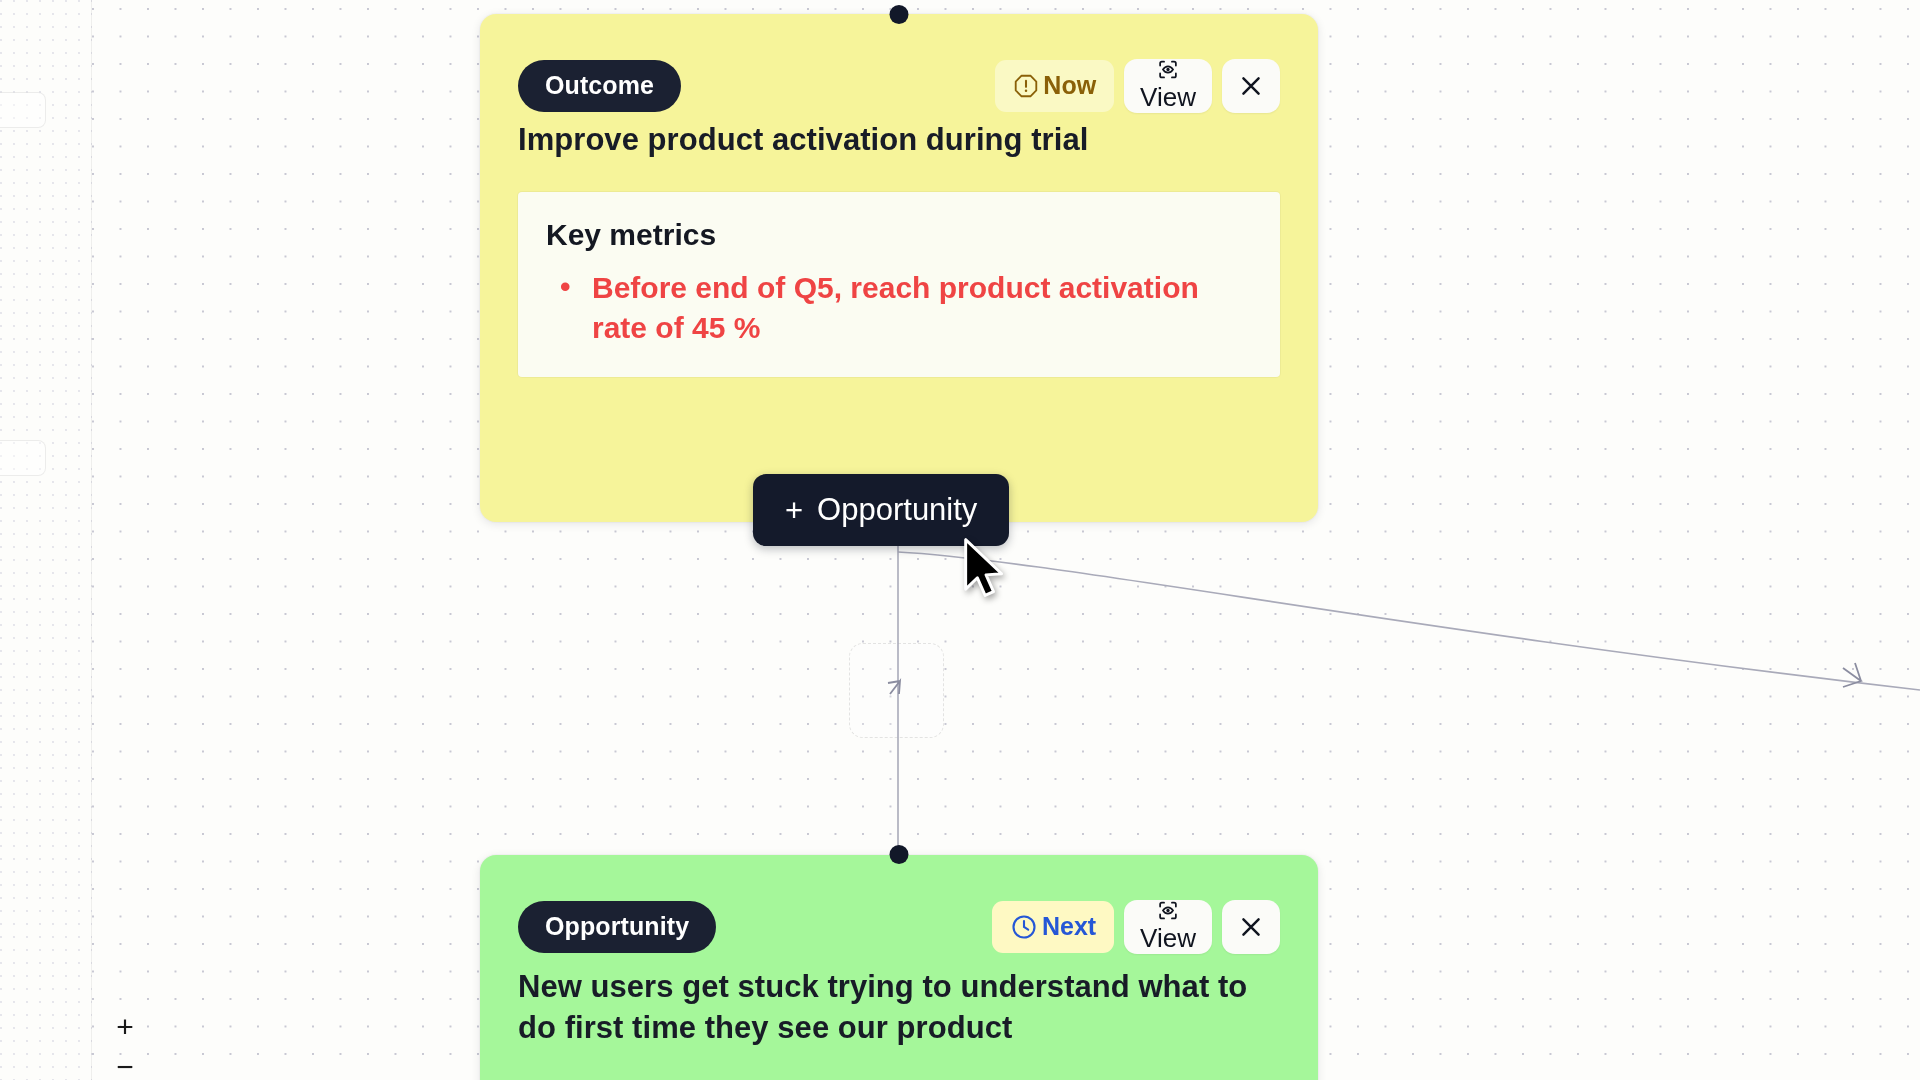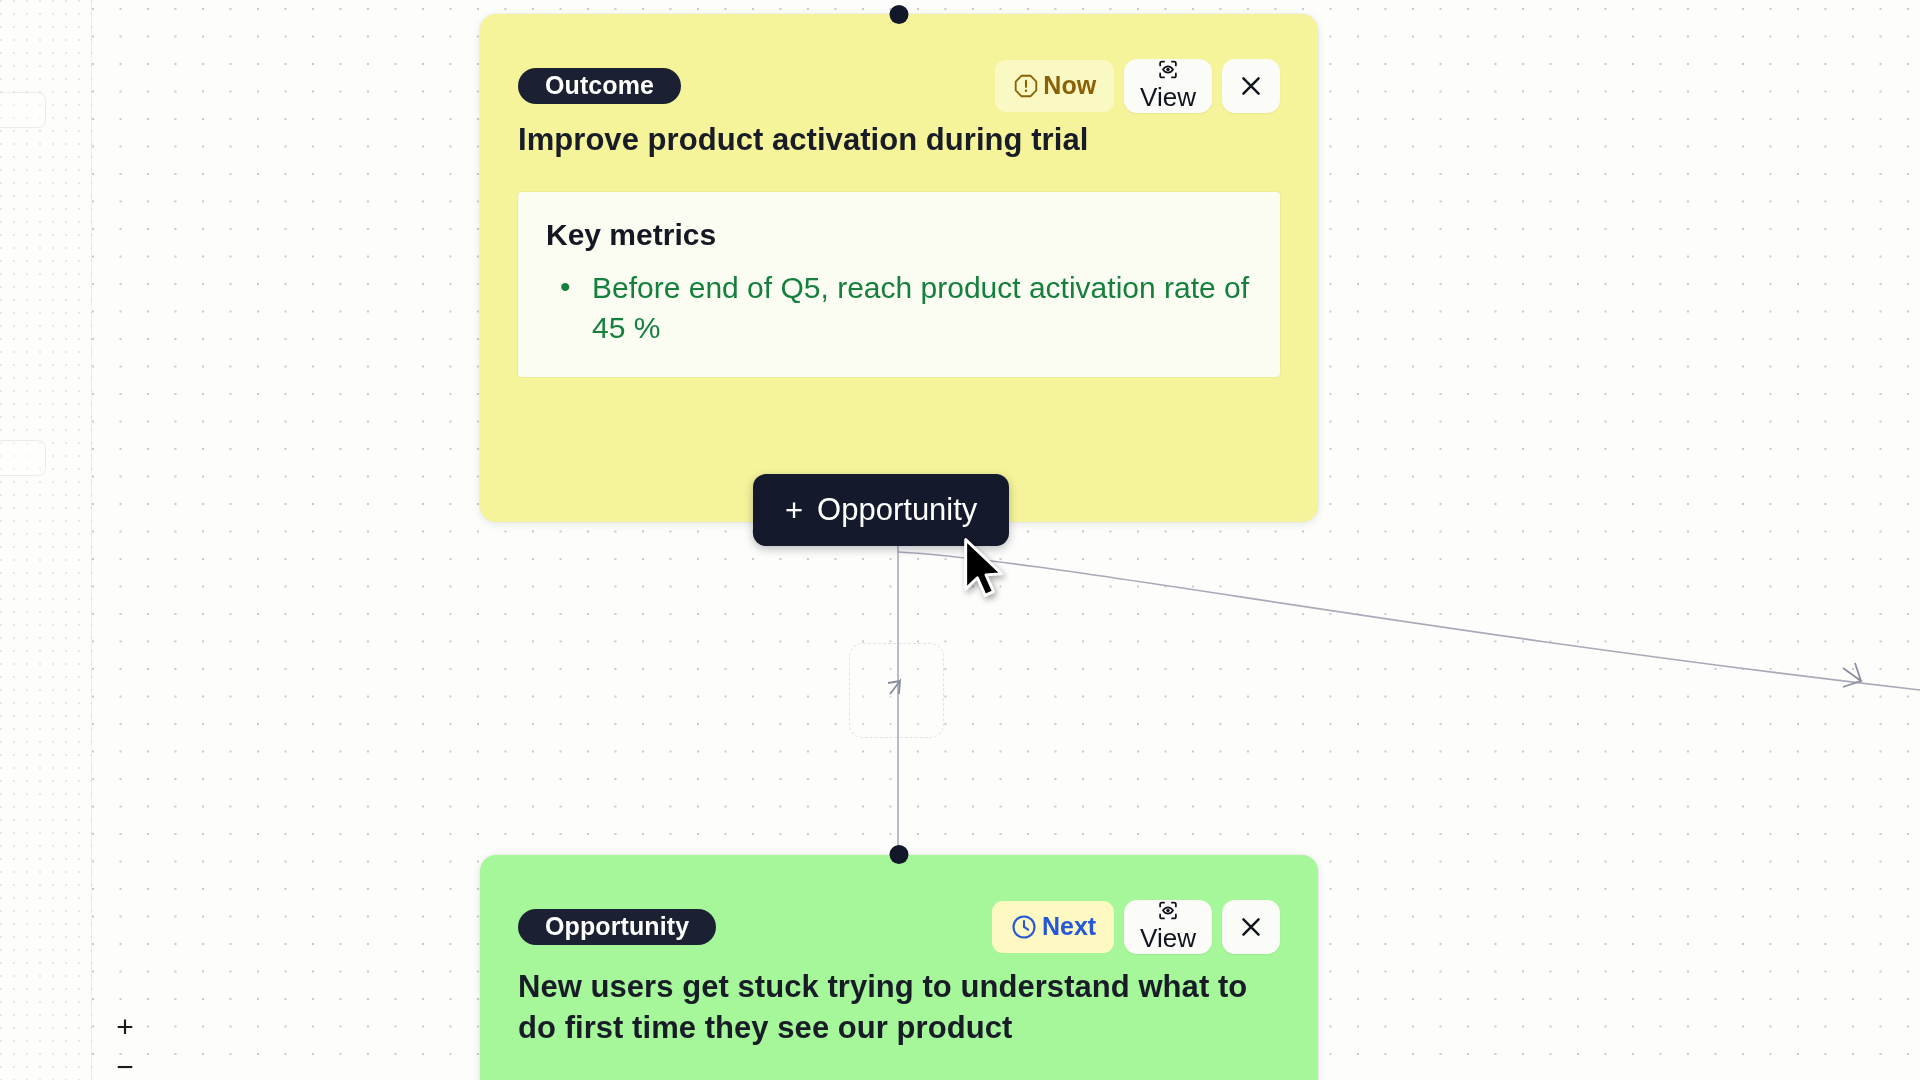--- a/index.html
+++ b/index.html
@@ -113,21 +113,21 @@
     align-items: center;
     gap: 10px;
     padding: 38px 38px 0 38px;
     height: 105px;
   }
 
   .type-pill {
     display: inline-flex;
     align-items: center;
     justify-content: center;
-    height: 36px;
+    height: 52px;
     padding: 0 27px;
     border-radius: 26px;
     background: #1b2132;
     color: #ffffff;
     font-size: 25px;
     font-weight: 700;
     letter-spacing: 0.1px;
     white-space: nowrap;
   }
 
@@ -197,21 +197,22 @@
   .metrics-title {
     font-size: 30px;
     font-weight: 700;
     color: #141822;
     margin-bottom: 16px;
   }
   .metrics-list {
     list-style: none;
     font-size: 30px;
     line-height: 1.32;
-    color: #15803d;
+    color: #ef4444;
+    font-weight: bold;
   }
   .metrics-list li {
     position: relative;
     padding-left: 46px;
   }
   .metrics-list li::before {
     content: "•";
     position: absolute;
     left: 14px;
     top: -1px;

